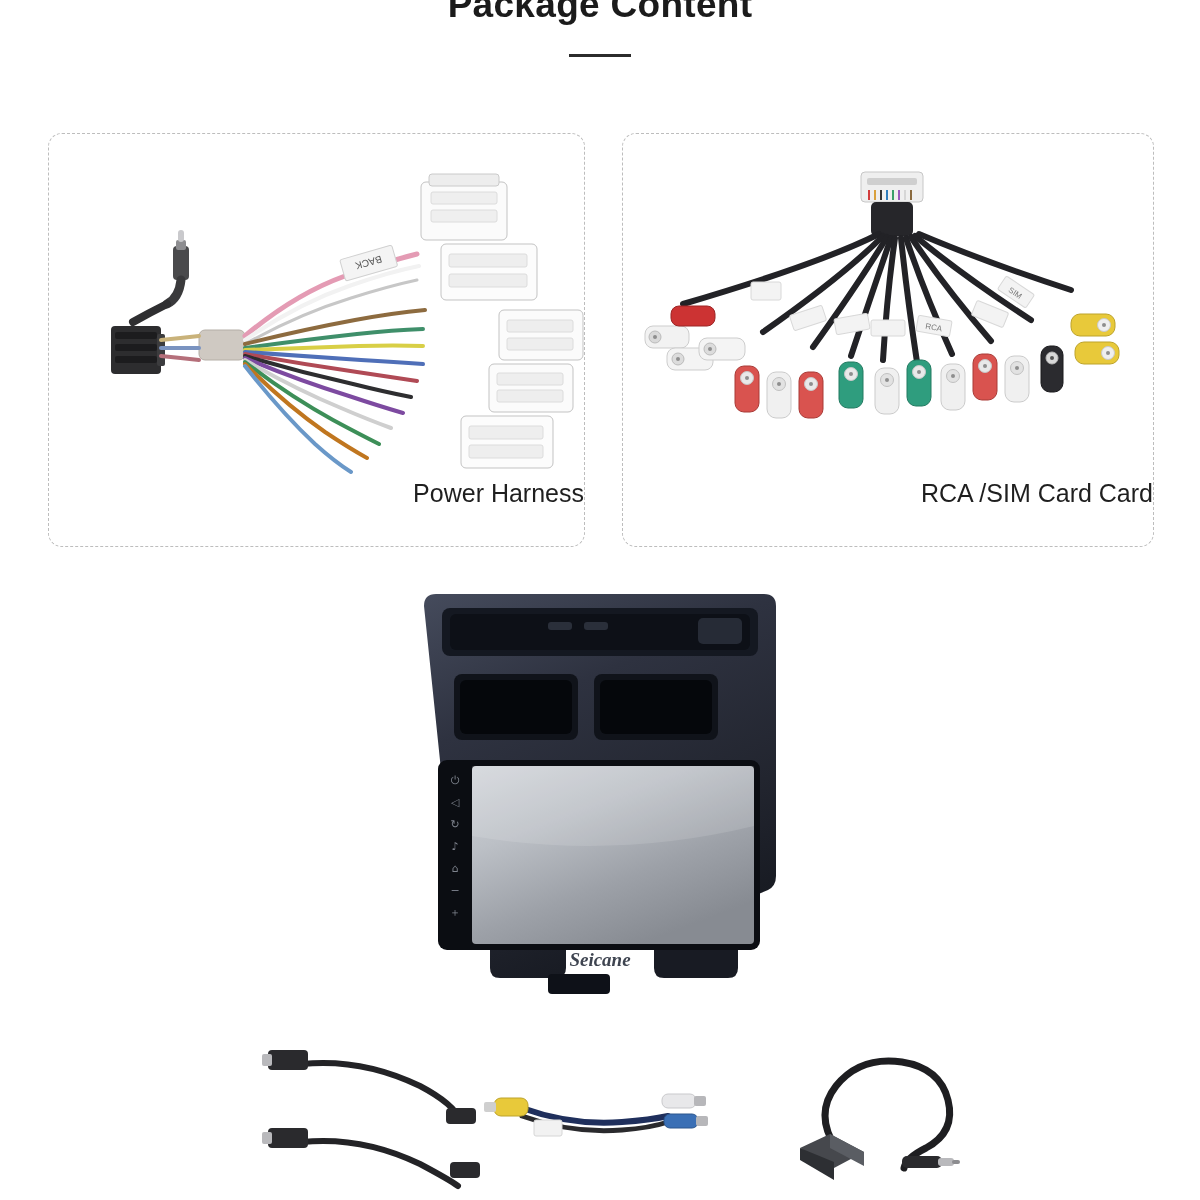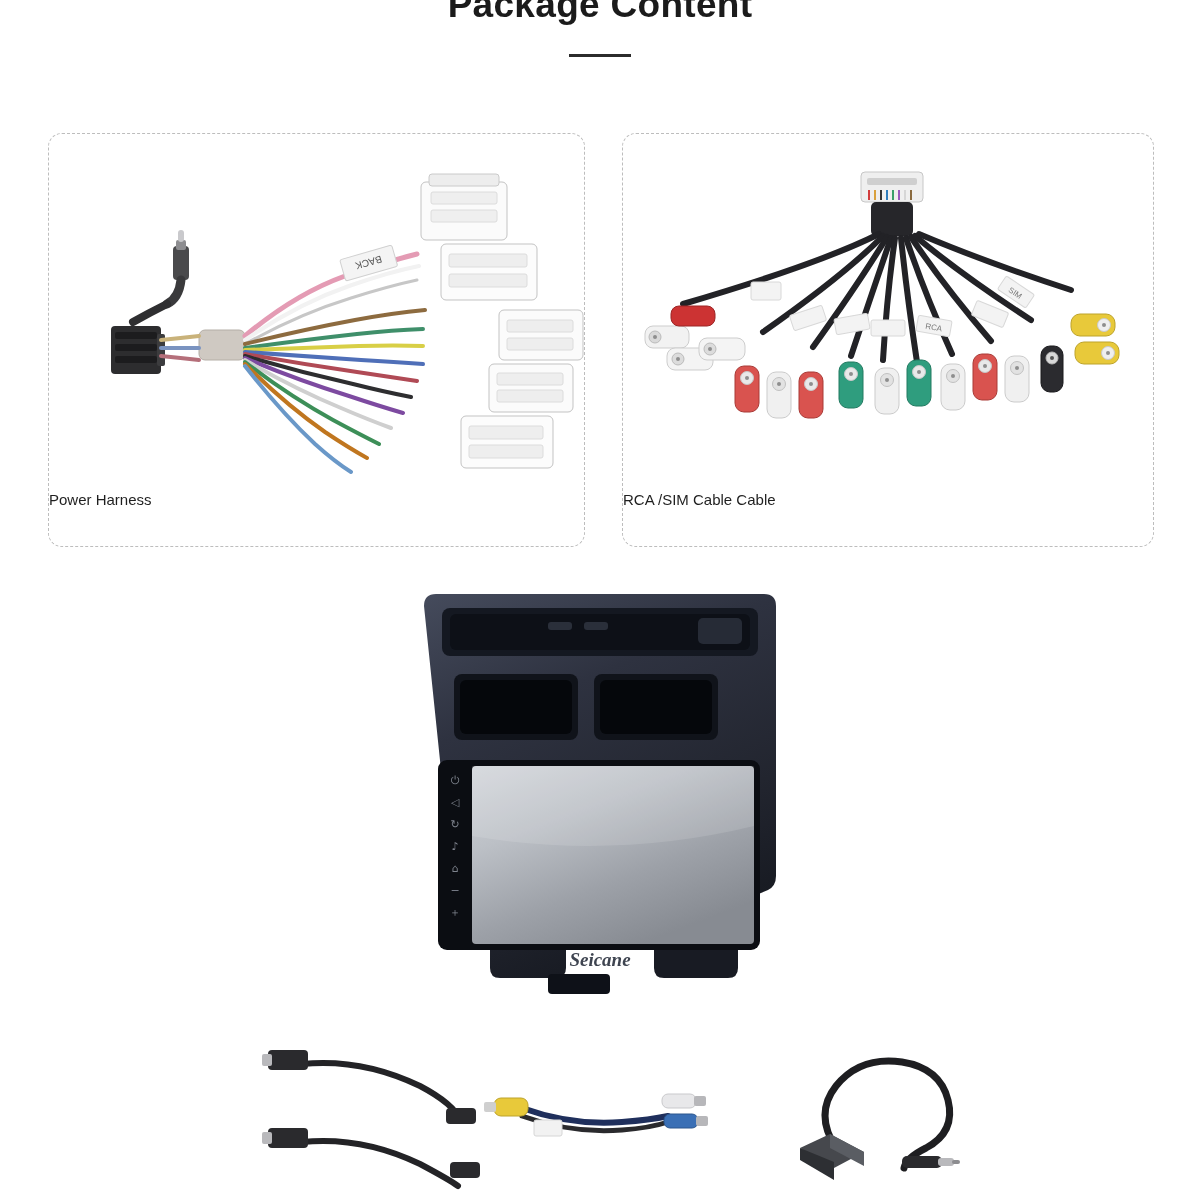--- a/index.html
+++ b/index.html
@@ -45,22 +45,22 @@
     background: #fff;
   }
   #box-left  { left: 48px;  top: 133px; width: 535px; height: 412px; }
   #box-right { left: 622px; top: 133px; width: 530px; height: 412px; }
 
   .item-caption {
     position: absolute;
     bottom: 38px;
     left: 0;
     width: 100%;
-    text-align: left;
-    font-size: 15px;
+    text-align: right;
+    font-size: 25px;
     color: #1f1f1f;
   }
 
   
   .abs { position: absolute; }
 
   
   #dashkit {
     position: absolute;
     left: 398px;
@@ -288,21 +288,21 @@
         </g>
         <g transform="translate(452,208)">
           <rect x="0" y="0" width="44" height="22" rx="9" fill="#e8c93a" stroke="#bda32a"></rect>
           <circle cx="33" cy="11" r="6.5" fill="#efefef" stroke="#c9c9c9"></circle>
           <circle cx="33" cy="11" r="2" fill="#8e8e8e"></circle>
         </g>
       </g>
     </svg>
   </div>
 
-  <div class="item-caption">RCA /SIM Cable Cable</div>
+  <div class="item-caption">RCA /SIM Card Card</div>
 </div>
 
 <div id="dashkit">
   <svg width="404" height="408" viewBox="0 0 404 408">
     <defs>
       <linearGradient id="bez" x1="0" y1="0" x2="0.4" y2="1">
         <stop offset="0%" stop-color="#454b5c"></stop>
         <stop offset="35%" stop-color="#2e3240"></stop>
         <stop offset="75%" stop-color="#22252f"></stop>
         <stop offset="100%" stop-color="#181b23"></stop>

